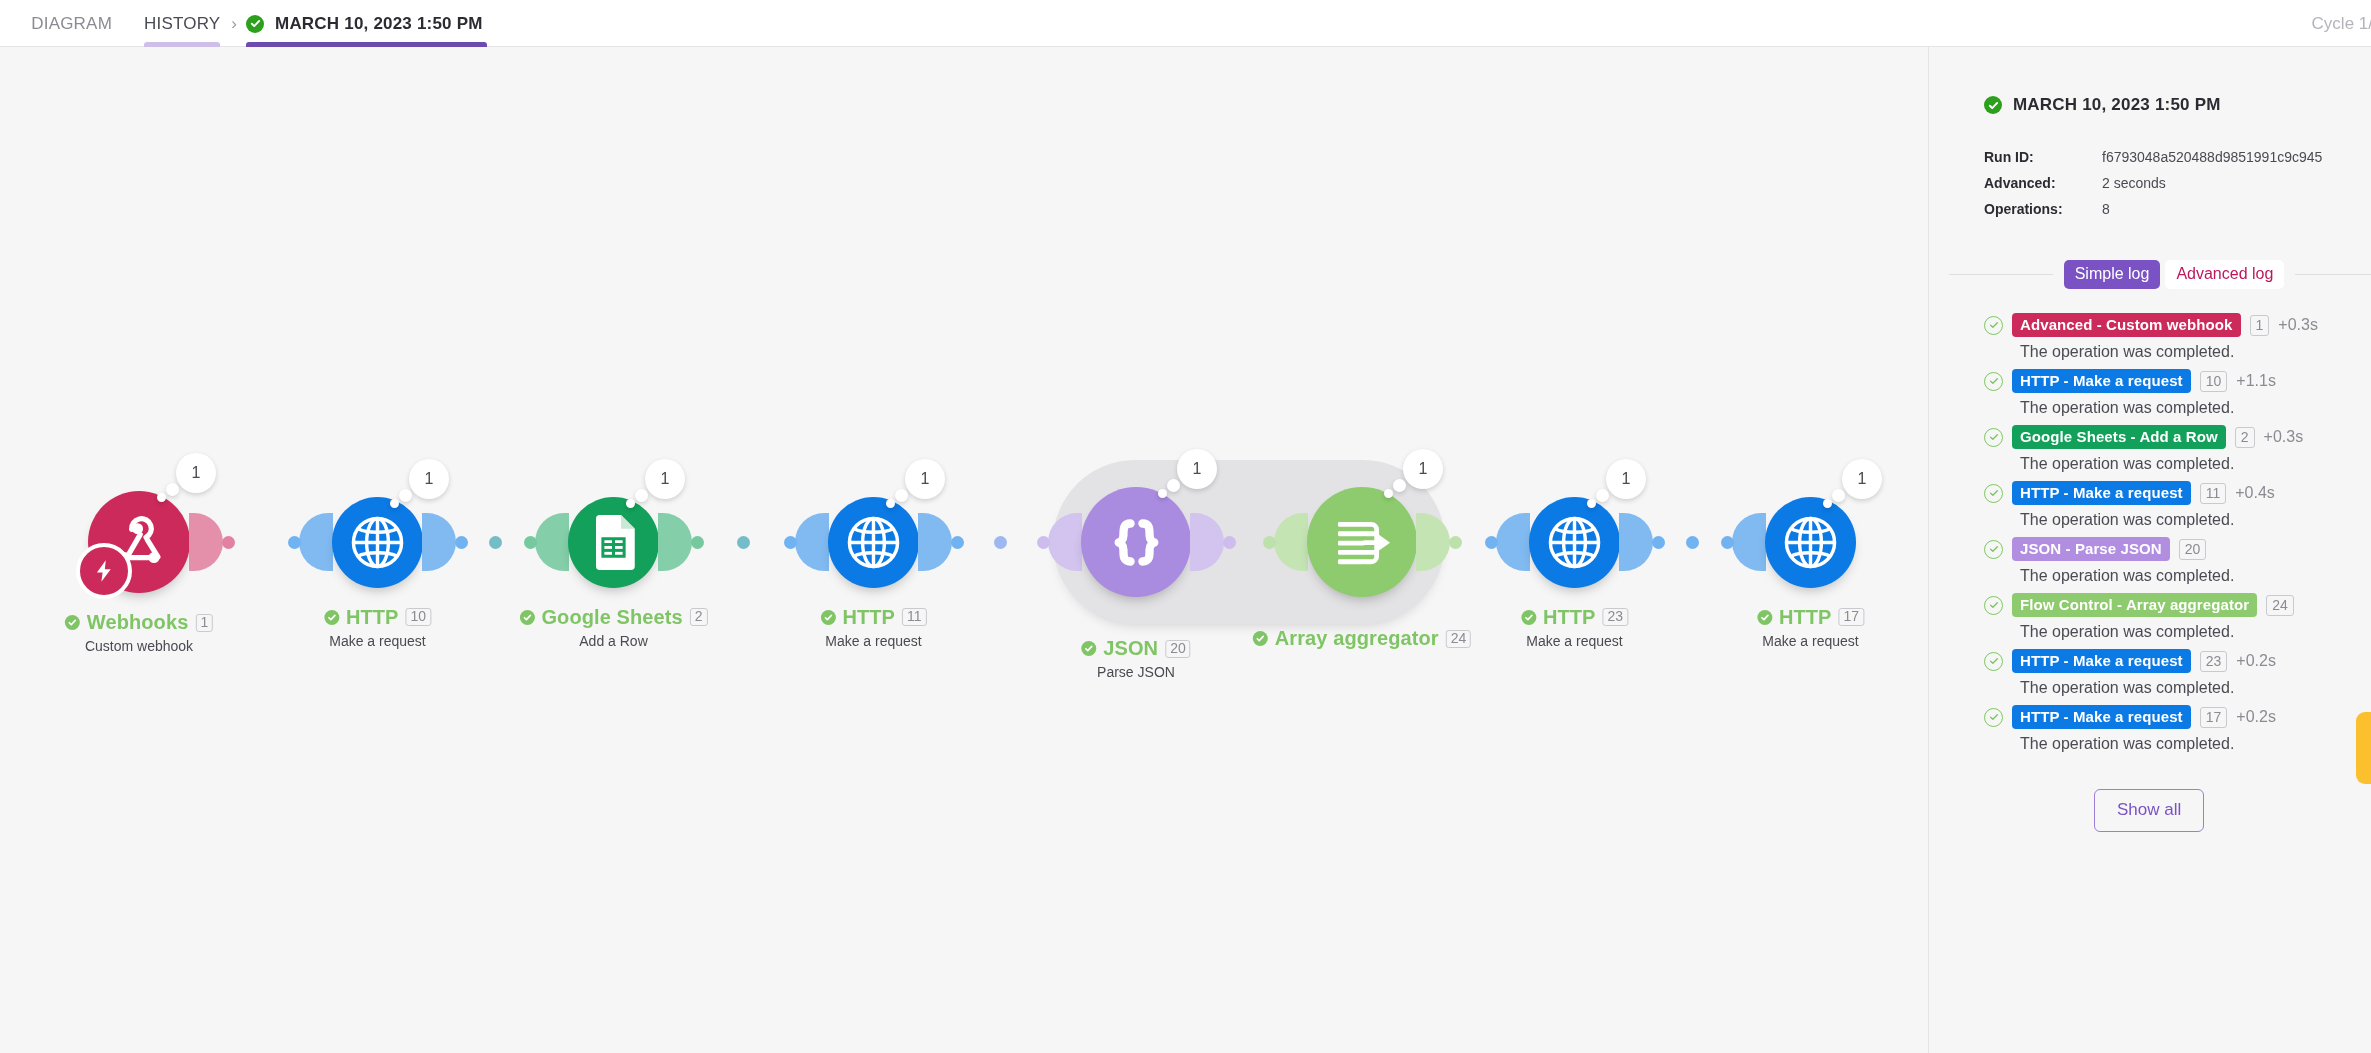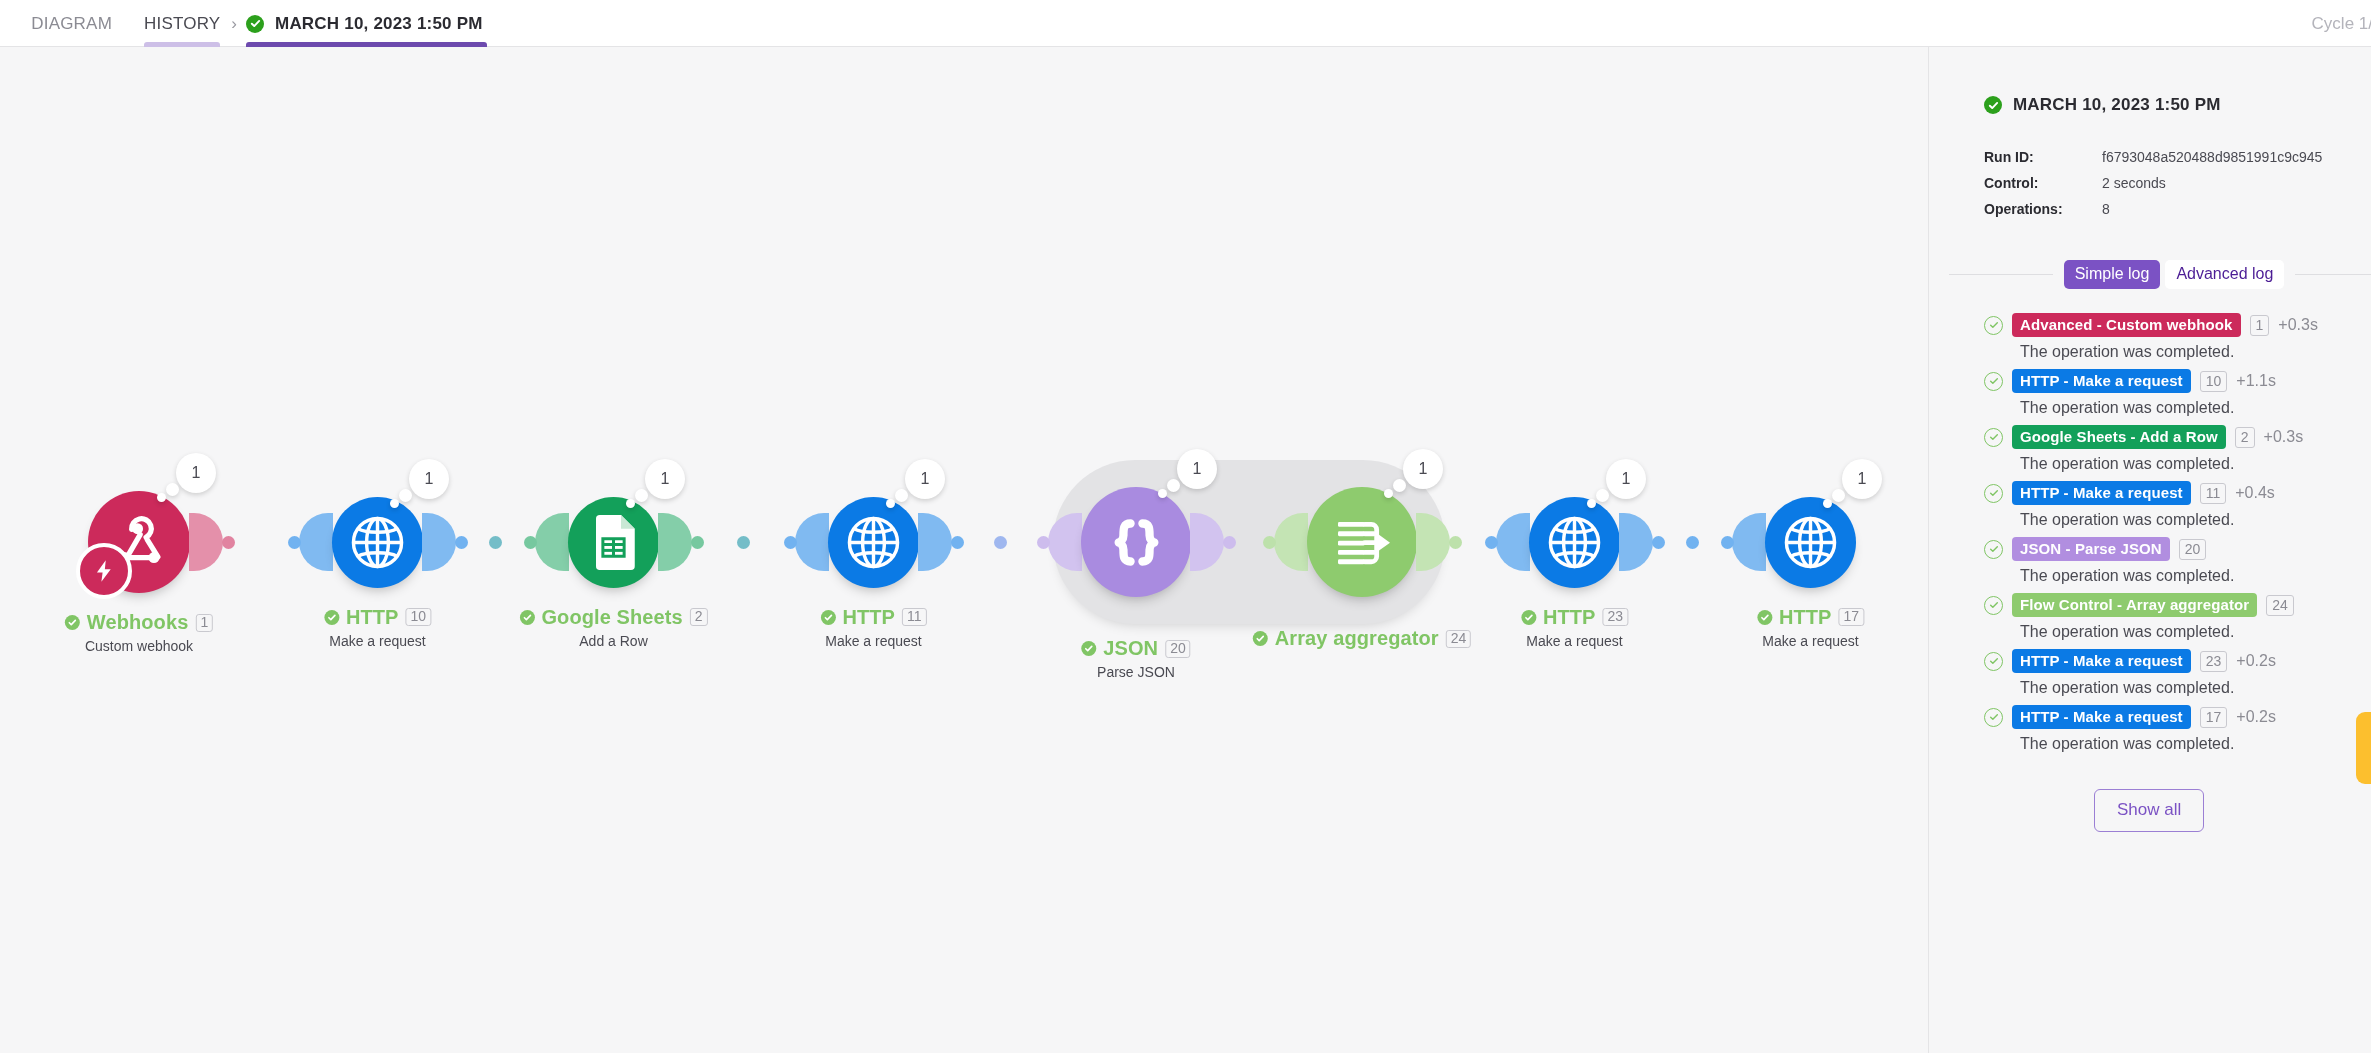--- a/index.html
+++ b/index.html
@@ -227,21 +227,21 @@
   }
   .rule { flex: 1; height: 1px; background: #dedee1; }
   .logtab {
     font-size: 16px;
     padding: 5px 11px 6px;
     border-radius: 5px;
     cursor: pointer;
     white-space: nowrap;
   }
   .logtab.active { background: #7b52c4; color: #fff; }
-  .logtab.inactive { background: #fff; color: #4c1d95; margin-left: 5px; }
+  .logtab.inactive { background: #fff; color: #be185d; margin-left: 5px; }
   .rule-left  { margin-right: 11px; margin-left: 10px; }
   .rule-right { margin-left: 11px; margin-right: 10px; }
 
   .loglist { margin-top: 22px; }
   .logentry { margin-bottom: 6px; }
   .log-head {
     display: flex; align-items: center; gap: 9px;
     height: 28px;
   }
   .check-outline {
@@ -620,21 +620,21 @@
       </span>
       <span>MARCH 10, 2023 1:50 PM</span>
     </div>
 
     <div class="meta" id="meta-list">
         <div class="meta-row">
           <span class="meta-key">Run ID:</span>
           <span class="meta-val">f6793048a520488d9851991c9c945</span>
         </div>
         <div class="meta-row">
-          <span class="meta-key">Control:</span>
+          <span class="meta-key">Advanced:</span>
           <span class="meta-val">2 seconds</span>
         </div>
         <div class="meta-row">
           <span class="meta-key">Operations:</span>
           <span class="meta-val">8</span>
         </div>
       </div>
 
     <div class="logtabs">
       <span class="rule rule-left"></span>

